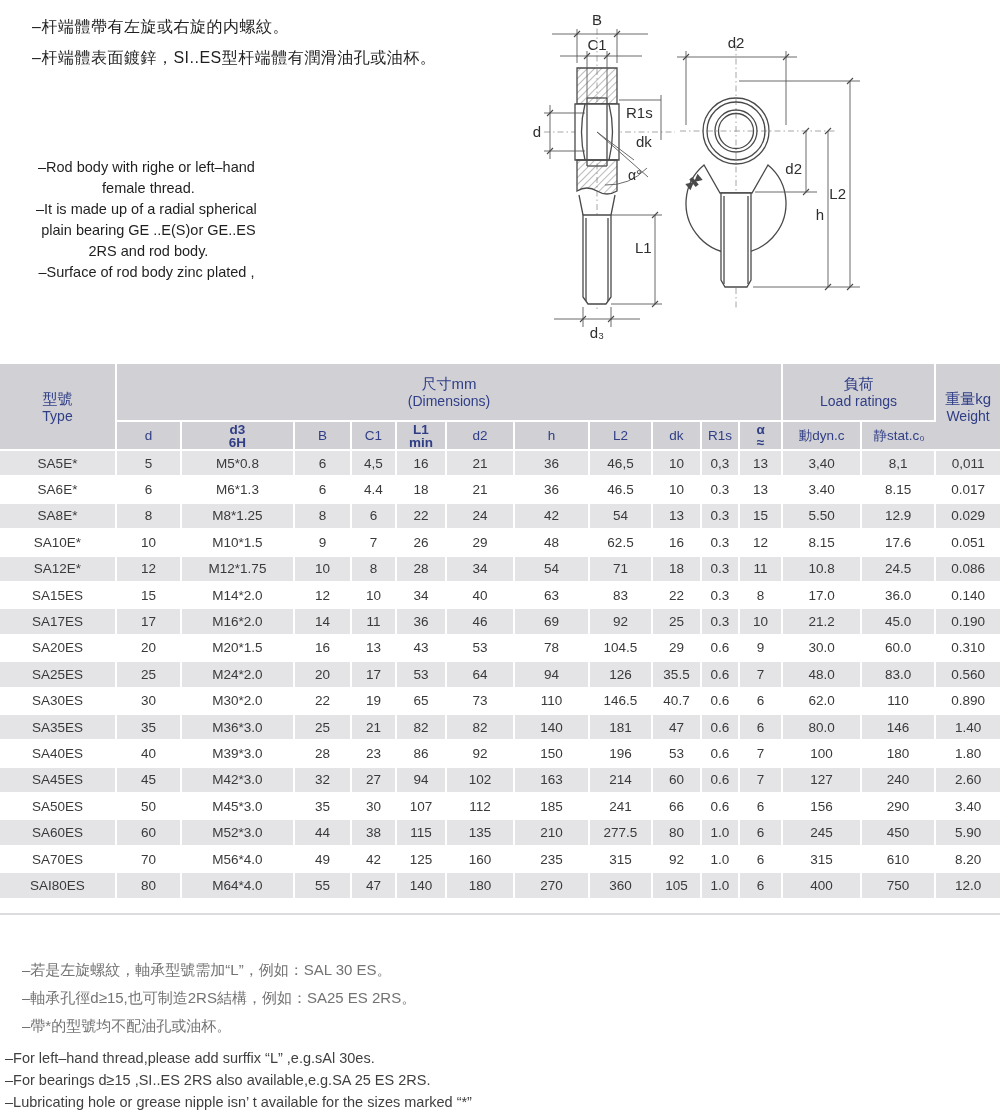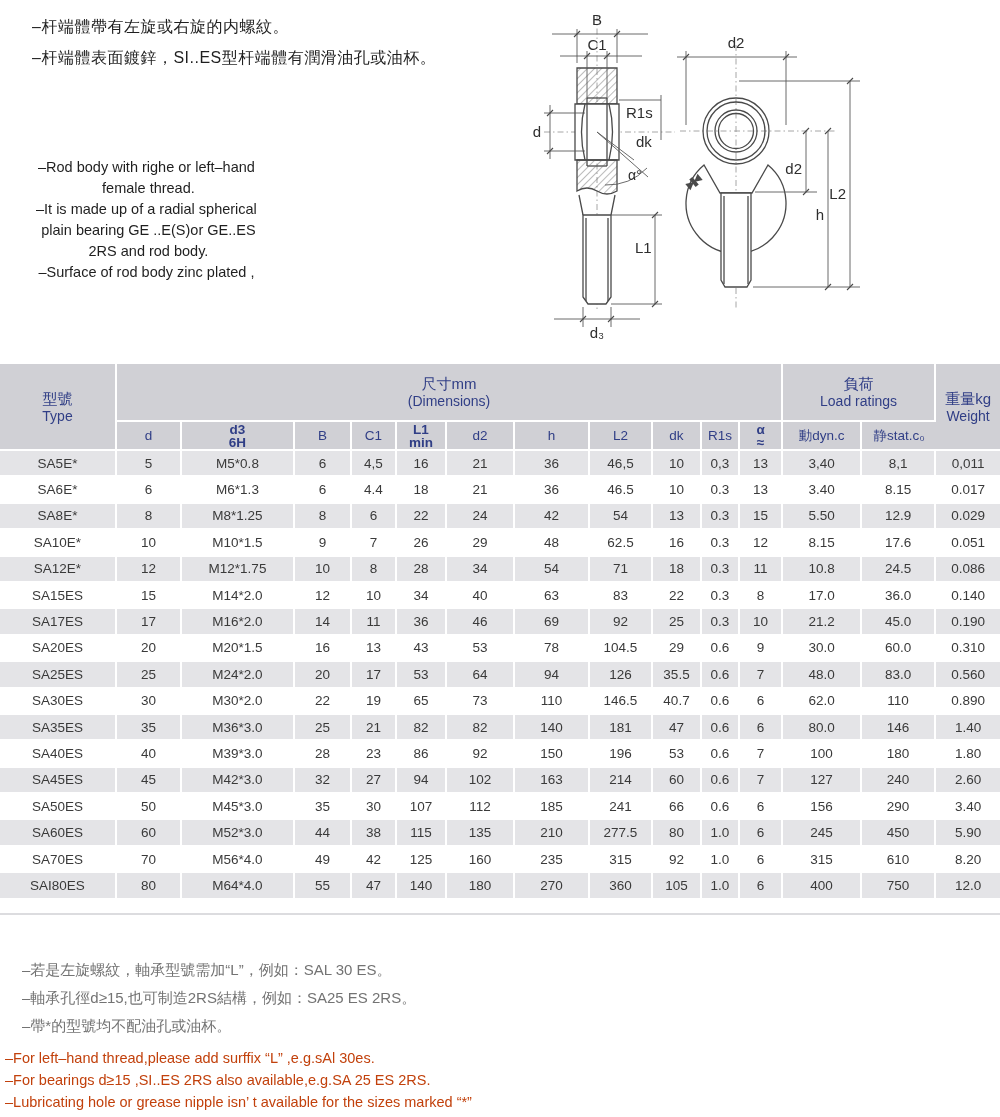--- a/index.html
+++ b/index.html
@@ -40,21 +40,21 @@
   .hd-en { font-size:14px; line-height:17px; }
   tr.grp th { height:58px; }
   tr.subhead th { height:28px; font-size:13.5px; line-height:24px; }
   tr.subhead th.two { line-height:13px; padding-top:1px;font-weight:bold; }
   .spec-table tbody td { height:26.4px; font-size:13.5px; color:#3a3a3a; background:#ffffff; }
   .spec-table tbody tr:nth-child(odd) td { background:#e4e4e7; }
   .table-underline { position:absolute; left:0; top:913px; width:1000px; height:2px; background:#dcdcdf; }
 
   
   .footer-zh { position:absolute; left:5px; top:956px; font-size:15px; line-height:28px; color:#737373;margin-left:17px; }
-  .footer-en { position:absolute; left:5px; top:1047px; font-size:14.5px; line-height:22px; color:#c2410c; }
+  .footer-en { position:absolute; left:5px; top:1047px; font-size:14.5px; line-height:22px; color:#404040; }
 </style>
 </head>
 <body>
 
 <div class="page">
 
   <div class="intro-zh">
 
   <div class="note-line">–杆端體帶有左旋或右旋的内螺紋。</div>
       <div class="note-line">–杆端體表面鍍鋅，SI..ES型杆端體有潤滑油孔或油杯。</div>

